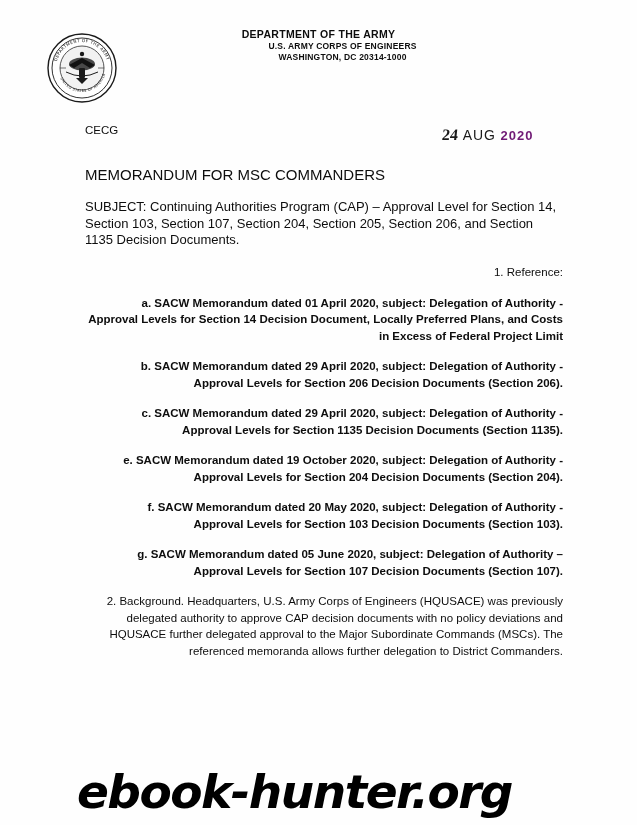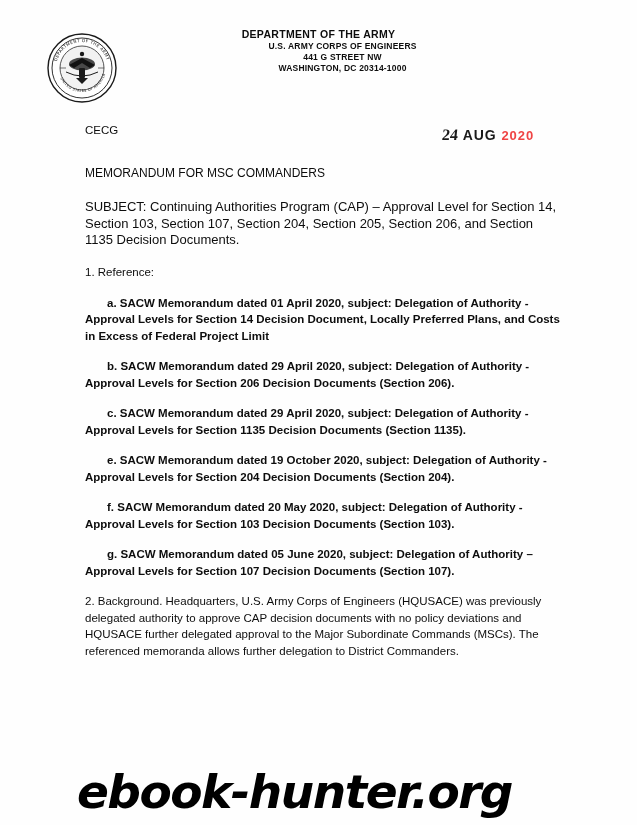--- a/index.html
+++ b/index.html
@@ -78,51 +78,52 @@
   .date-stamp .dd {
     font-family: "Liberation Serif", serif;
     font-weight: bold;
     font-size: 16px;
     letter-spacing: 0px;
     transform: skewX(-6deg);
     display: inline-block;
   }
   .date-stamp .mon {
     font-size: 14px;
-    font-weight: bold;
+    font-weight: normal;
   }
   .date-stamp .yr {
     font-size: 13px;
-    color: #ef4444;
+    color: #701a75;
     margin-top: 39px;
   }
 
   .memo-for {
     position: absolute;
     left: 85px;
     top: 166px;
-    font-size: 12px;
+    font-size: 15px;
   }
 
   .subject {
     position: absolute;
     left: 85px;
     top: 199px;
     width: 475px;
     font-size: 13px;
     line-height: 16.5px;
   }
 
   .content {
     position: absolute;
     left: 85px;
     top: 264px;
     width: 478px;
     font-size: 11.5px;
     line-height: 16.5px;
+    text-align: right;
   }
   .para {
     margin-bottom: 14px;
   }
   .para.sub {
     padding-left: 0;
     text-indent: 22px;
     font-weight: bold;
   }
   .para.numbered {
@@ -175,21 +176,20 @@
       <g stroke="#1a1a1a" stroke-width="0.6" fill="none">
         <line x1="14" y1="36" x2="20" y2="36"></line>
         <line x1="52" y1="36" x2="58" y2="36"></line>
       </g>
     </svg>
   </div>
 
   <div class="letterhead">
     <div class="line1">DEPARTMENT OF THE ARMY</div>
     <div class="line2">U.S. ARMY CORPS OF ENGINEERS</div>
-    <div class="line3">441 G STREET NW</div>
     <div class="line4">WASHINGTON, DC 20314-1000</div>
   </div>
 
   <div class="office-symbol">CECG</div>
 
   <div class="date-stamp">
     <span class="dd">24</span>
     <span class="mon">AUG</span>
     <span class="yr">2020</span>
   </div>

